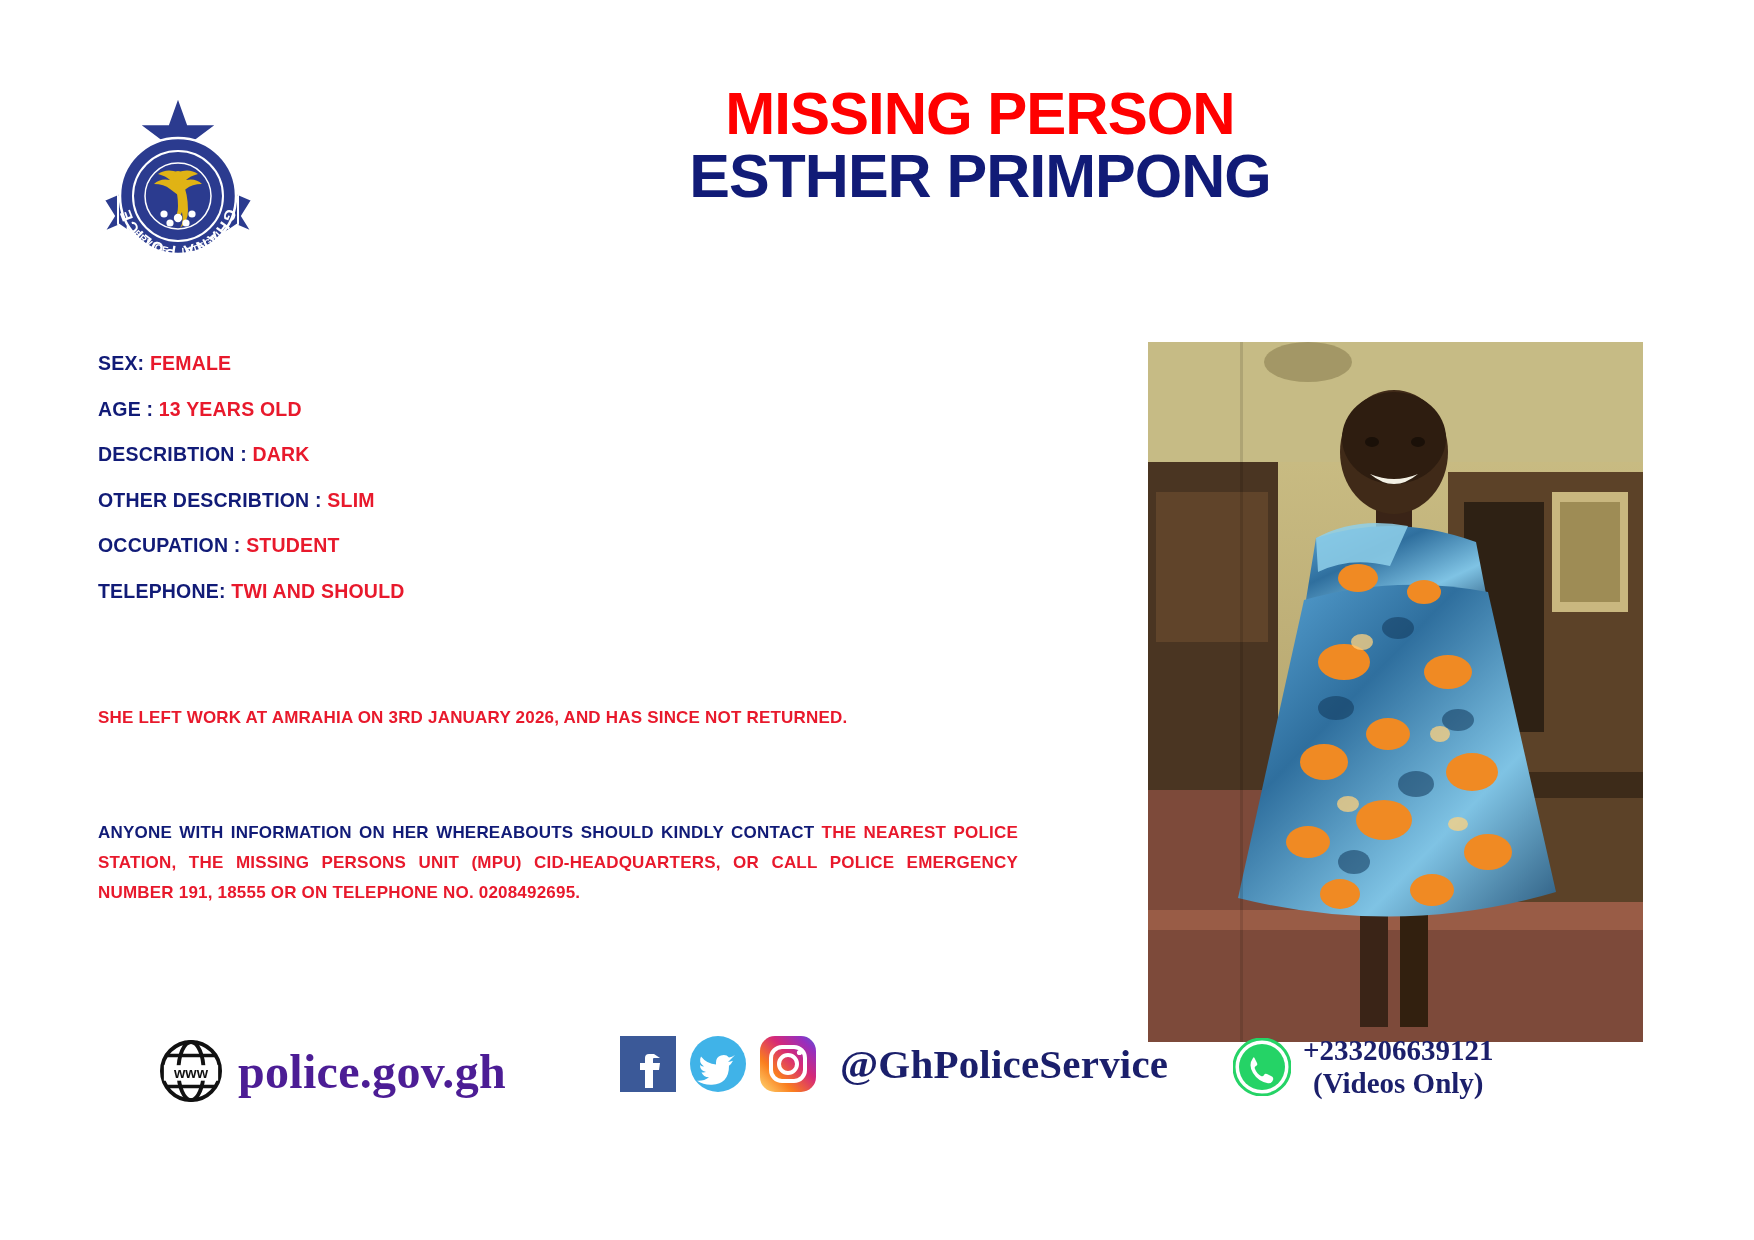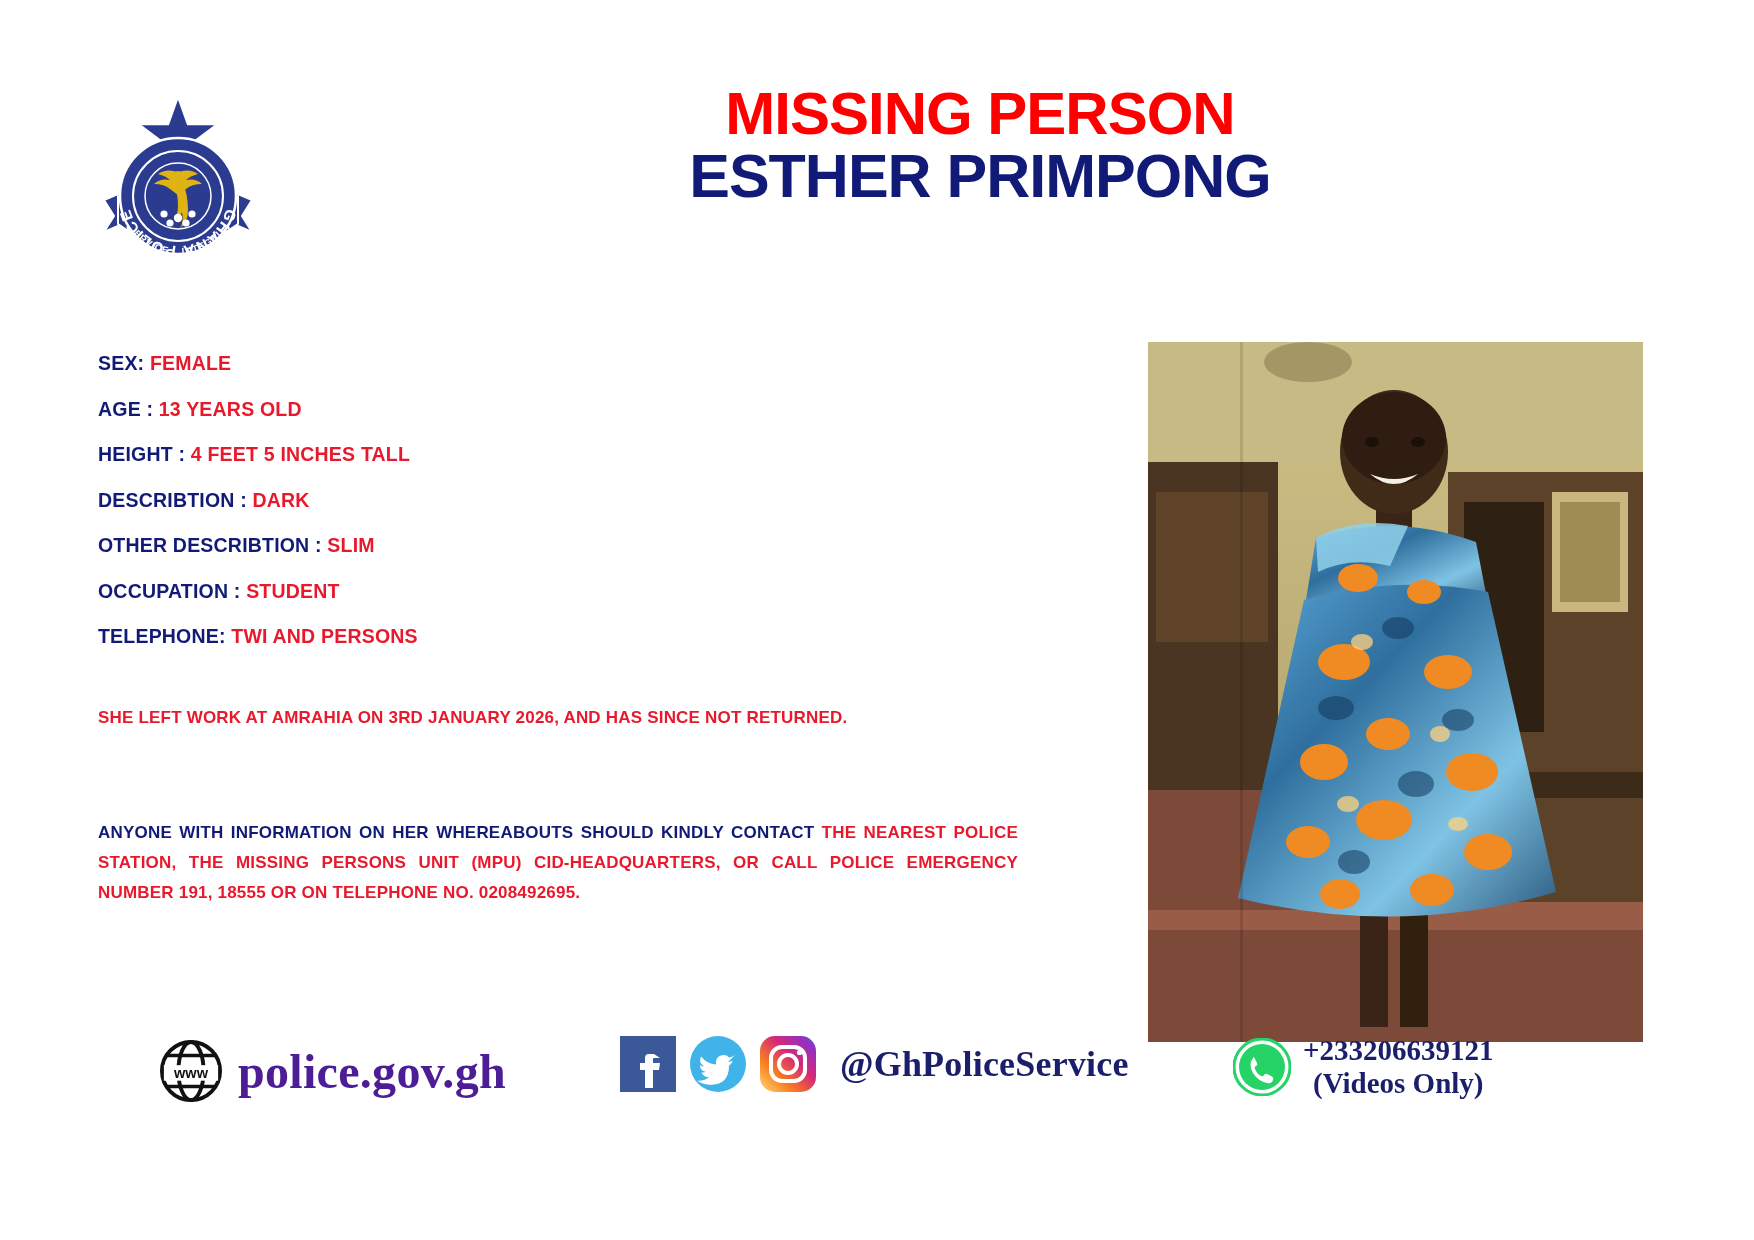--- a/index.html
+++ b/index.html
@@ -64,21 +64,21 @@
   .g-whats{left:1233px;top:4px;}
 
   .icon-globe{width:62px;height:62px;margin-right:16px;flex:0 0 auto;}
   .web-text{
     font-family:Liberation Serif, serif;font-weight:bold;
     font-size:48px;color:#4c1d95;letter-spacing:0.3px;
   }
   .icon-fb,.icon-tw,.icon-ig{width:56px;height:56px;margin-right:14px;flex:0 0 auto;}
   .social-text{
     font-family:"Liberation Serif", serif;font-weight:bold;
-    font-size:36px;color:#1b1f6b;margin-left:10px;letter-spacing:0.2px;
+    font-size:41px;color:#1b1f6b;margin-left:10px;letter-spacing:0.2px;
   }
   .icon-wa{width:58px;height:58px;margin-right:12px;flex:0 0 auto;}
   .wa-text{
     font-family:"Liberation Serif", serif;font-weight:bold;
     font-size:29px;color:#1b1f6b;line-height:1.14;text-align:center;
   }
 </style>
 </head>
 <body>
 
@@ -137,38 +137,34 @@
   <div class="details">
     <div class="detail-row">
       <span>SEX:</span>
       <span class="val">FEMALE</span>
     </div>
     <div class="detail-row">
       <span>AGE :</span>
       <span class="val">13 YEARS OLD</span>
     </div>
     <div class="detail-row">
-      <span>HEIGHT :</span>
-      <span class="val">4 FEET 5 INCHES TALL</span>
-    </div>
-    <div class="detail-row">
       <span>DESCRIBTION :</span>
       <span class="val">DARK</span>
     </div>
     <div class="detail-row">
       <span>OTHER DESCRIBTION :</span>
       <span class="val">SLIM</span>
     </div>
     <div class="detail-row">
       <span>OCCUPATION :</span>
       <span class="val">STUDENT</span>
     </div>
     <div class="detail-row">
       <span>TELEPHONE:</span>
-      <span class="val">TWI AND PERSONS</span>
+      <span class="val">TWI AND SHOULD</span>
     </div>
   </div>
 
   <div class="para red">SHE LEFT WORK AT AMRAHIA ON 3RD JANUARY 2026, AND HAS SINCE NOT RETURNED.</div>
 
   <div class="para contact">
     <span>ANYONE WITH INFORMATION ON HER WHEREABOUTS SHOULD KINDLY CONTACT </span><span class="r">THE NEAREST POLICE STATION, THE MISSING PERSONS UNIT (MPU) CID-HEADQUARTERS, OR CALL POLICE EMERGENCY NUMBER 191, 18555 OR ON TELEPHONE NO.  0208492695.</span>
   </div>
 
   <div class="photo">

